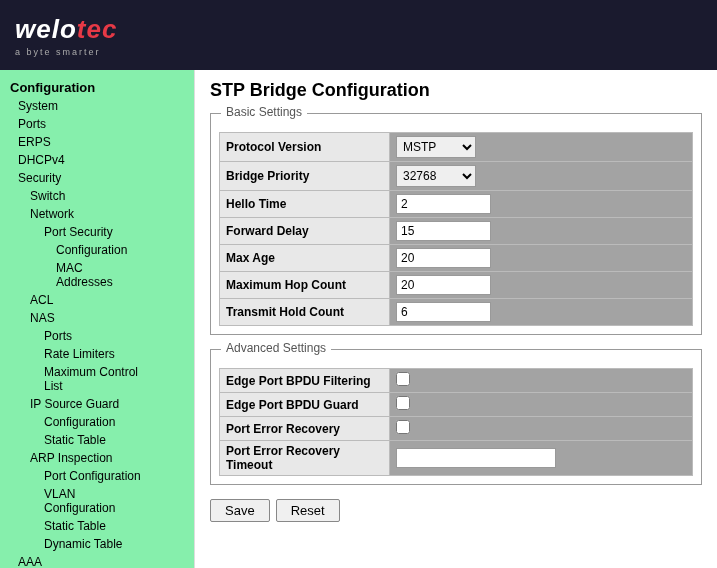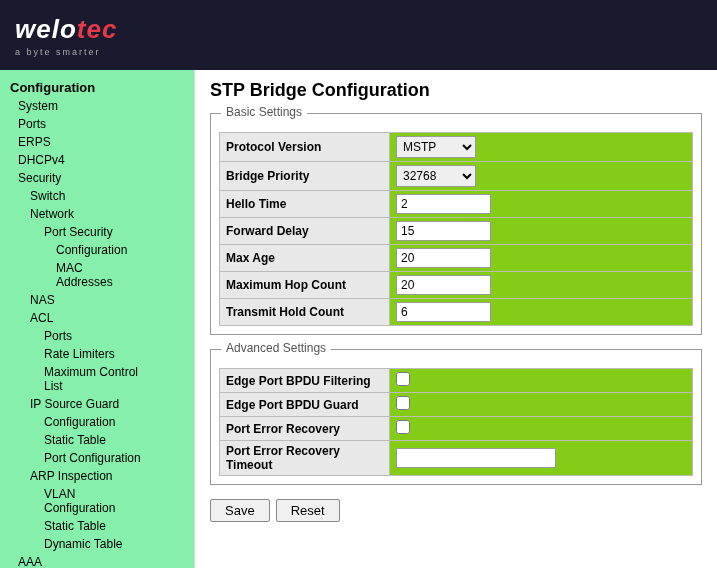--- a/index.html
+++ b/index.html
@@ -121,21 +121,21 @@
       background: #e8e8e8;
       font-weight: bold;
       width: 170px;
       border: 1px solid #bbb;
       font-size: 12px;
       padding: 4px 6px;
     }
     .value-cell {
       border: 1px solid #bbb;
       padding: 3px 6px;
-      background: #84cc16;
+      background: #a3a3a3;
     }
     .value-cell input[type="text"] {
       border: 1px solid #999;
       padding: 1px 4px;
       font-size: 12px;
       width: 95px;
       height: 20px;
     }
     .value-cell select {
       border: 1px solid #999;
@@ -207,48 +207,48 @@
     <div class="sidebar-item">
       <span class="nav-l3" style="display:block; padding:1px 44px;">Port Security</span>
     </div>
     <div class="sidebar-item">
       <span class="nav-l4" style="display:block; padding:1px 56px;">Configuration</span>
     </div>
     <div class="sidebar-item">
       <span class="nav-l4" style="display:block; padding:1px 56px;">MAC Addresses</span>
     </div>
     <div class="sidebar-item">
+      <span class="nav-l2" style="display:block; padding:1px 30px;">ACL</span>
+    </div>
+    <div class="sidebar-item">
       <span class="nav-l2" style="display:block; padding:1px 30px;">NAS</span>
     </div>
     <div class="sidebar-item">
-      <span class="nav-l2" style="display:block; padding:1px 30px;">ACL</span>
-    </div>
-    <div class="sidebar-item">
       <span class="nav-l3" style="display:block; padding:1px 44px;">Ports</span>
     </div>
     <div class="sidebar-item">
       <span class="nav-l3" style="display:block; padding:1px 44px;">Rate Limiters</span>
     </div>
     <div class="sidebar-item">
       <span class="nav-l3" style="display:block; padding:1px 44px;">Maximum Control List</span>
     </div>
     <div class="sidebar-item">
       <span class="nav-l2" style="display:block; padding:1px 30px;">IP Source Guard</span>
     </div>
     <div class="sidebar-item">
       <span class="nav-l3" style="display:block; padding:1px 44px;">Configuration</span>
     </div>
     <div class="sidebar-item">
       <span class="nav-l3" style="display:block; padding:1px 44px;">Static Table</span>
     </div>
     <div class="sidebar-item">
+      <span class="nav-l2" style="display:block; padding:1px 30px;">ARP Inspection</span>
+    </div>
+    <div class="sidebar-item">
       <span class="nav-l3" style="display:block; padding:1px 44px;">Port Configuration</span>
-    </div>
-    <div class="sidebar-item">
-      <span class="nav-l2" style="display:block; padding:1px 30px;">ARP Inspection</span>
     </div>
     <div class="sidebar-item">
       <span class="nav-l3" style="display:block; padding:1px 44px;">VLAN Configuration</span>
     </div>
     <div class="sidebar-item">
       <span class="nav-l3" style="display:block; padding:1px 44px;">Static Table</span>
     </div>
     <div class="sidebar-item">
       <span class="nav-l3" style="display:block; padding:1px 44px;">Dynamic Table</span>
     </div>

